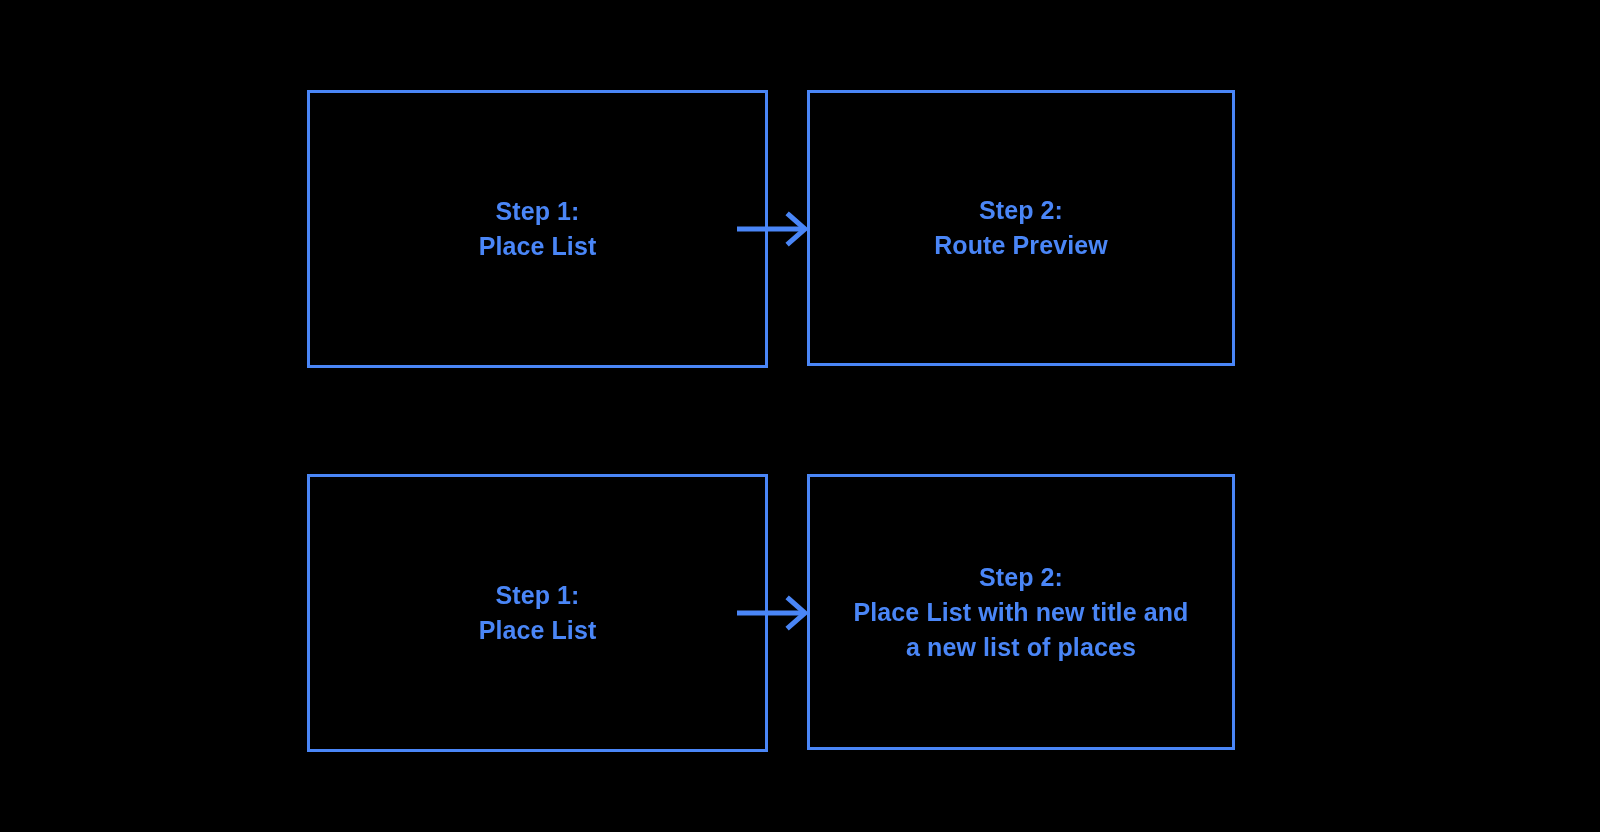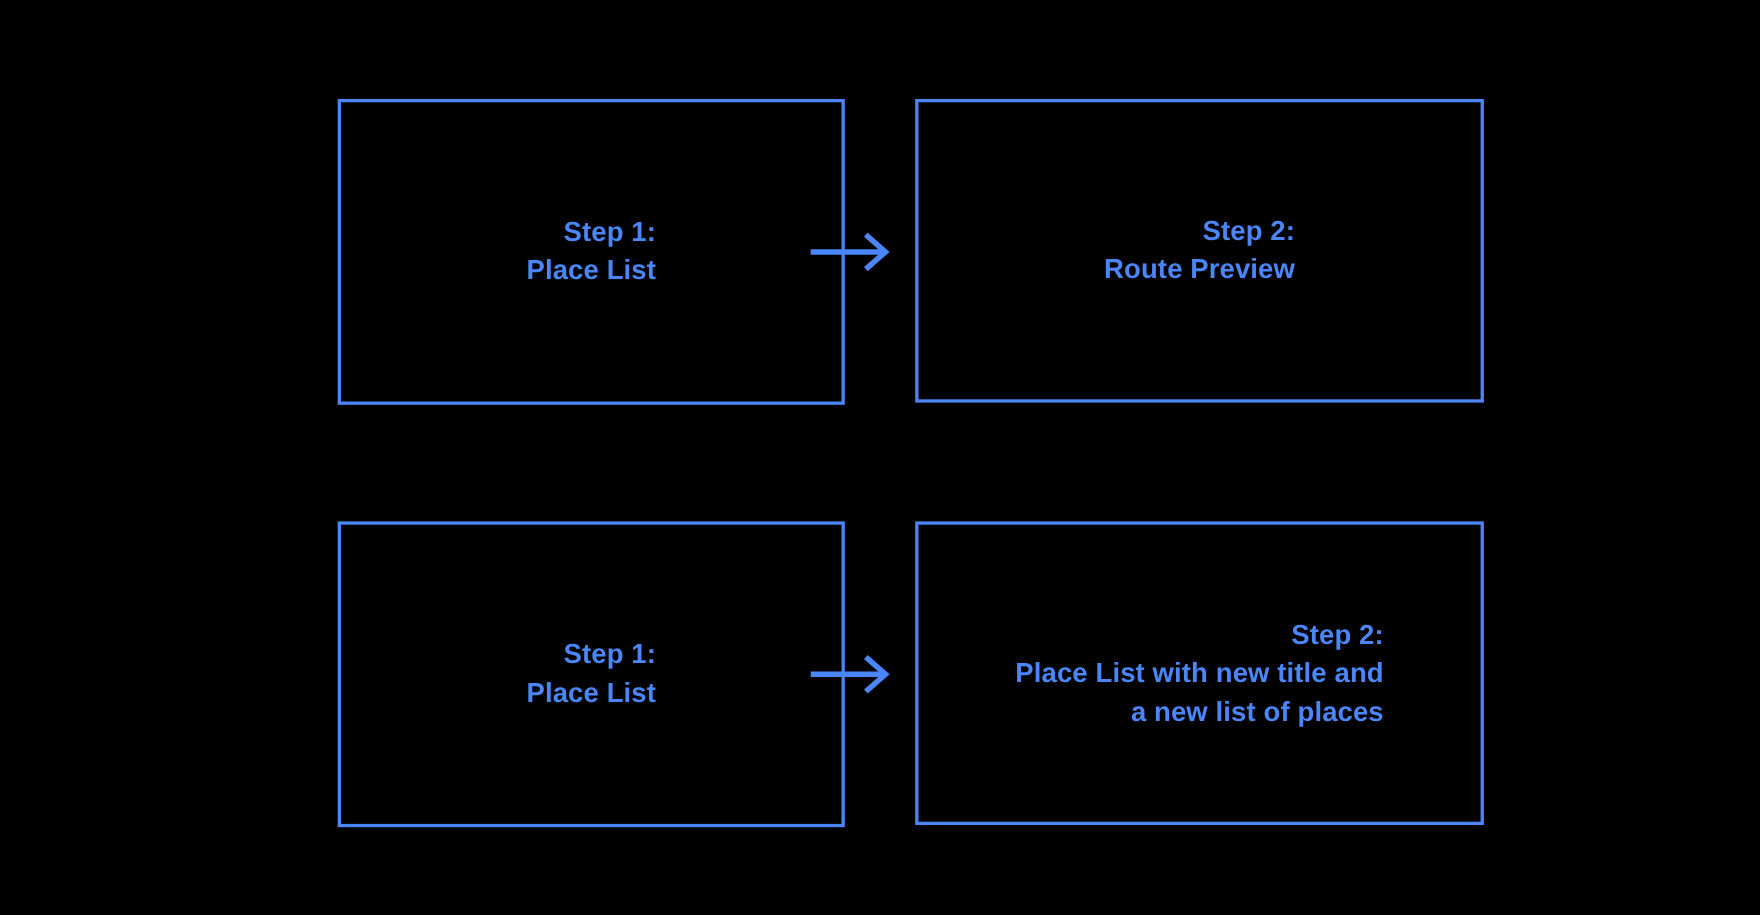--- a/index.html
+++ b/index.html
@@ -32,31 +32,31 @@
   .flow-row.row-bottom { top: 474px; }
 
   .step-box {
     position: absolute;
     box-sizing: border-box;
     border: 3px solid #4a86f7;
     background: #000000;
     display: flex;
     align-items: center;
     justify-content: center;
-    text-align: right;
+    text-align: center;
   }
 
   .step-box.box-left {
     left: 307px;
     width: 461px;
     height: 278px;
   }
   .step-box.box-right {
-    left: 832px;
-    width: 517px;
+    left: 807px;
+    width: 428px;
     height: 276px;
   }
 
   .step-label {
     color: #4a86f7;
     font-family: "Liberation Sans", sans-serif;
     font-weight: bold;
     font-size: 25px;
     line-height: 35px;
     letter-spacing: 0.1px;

